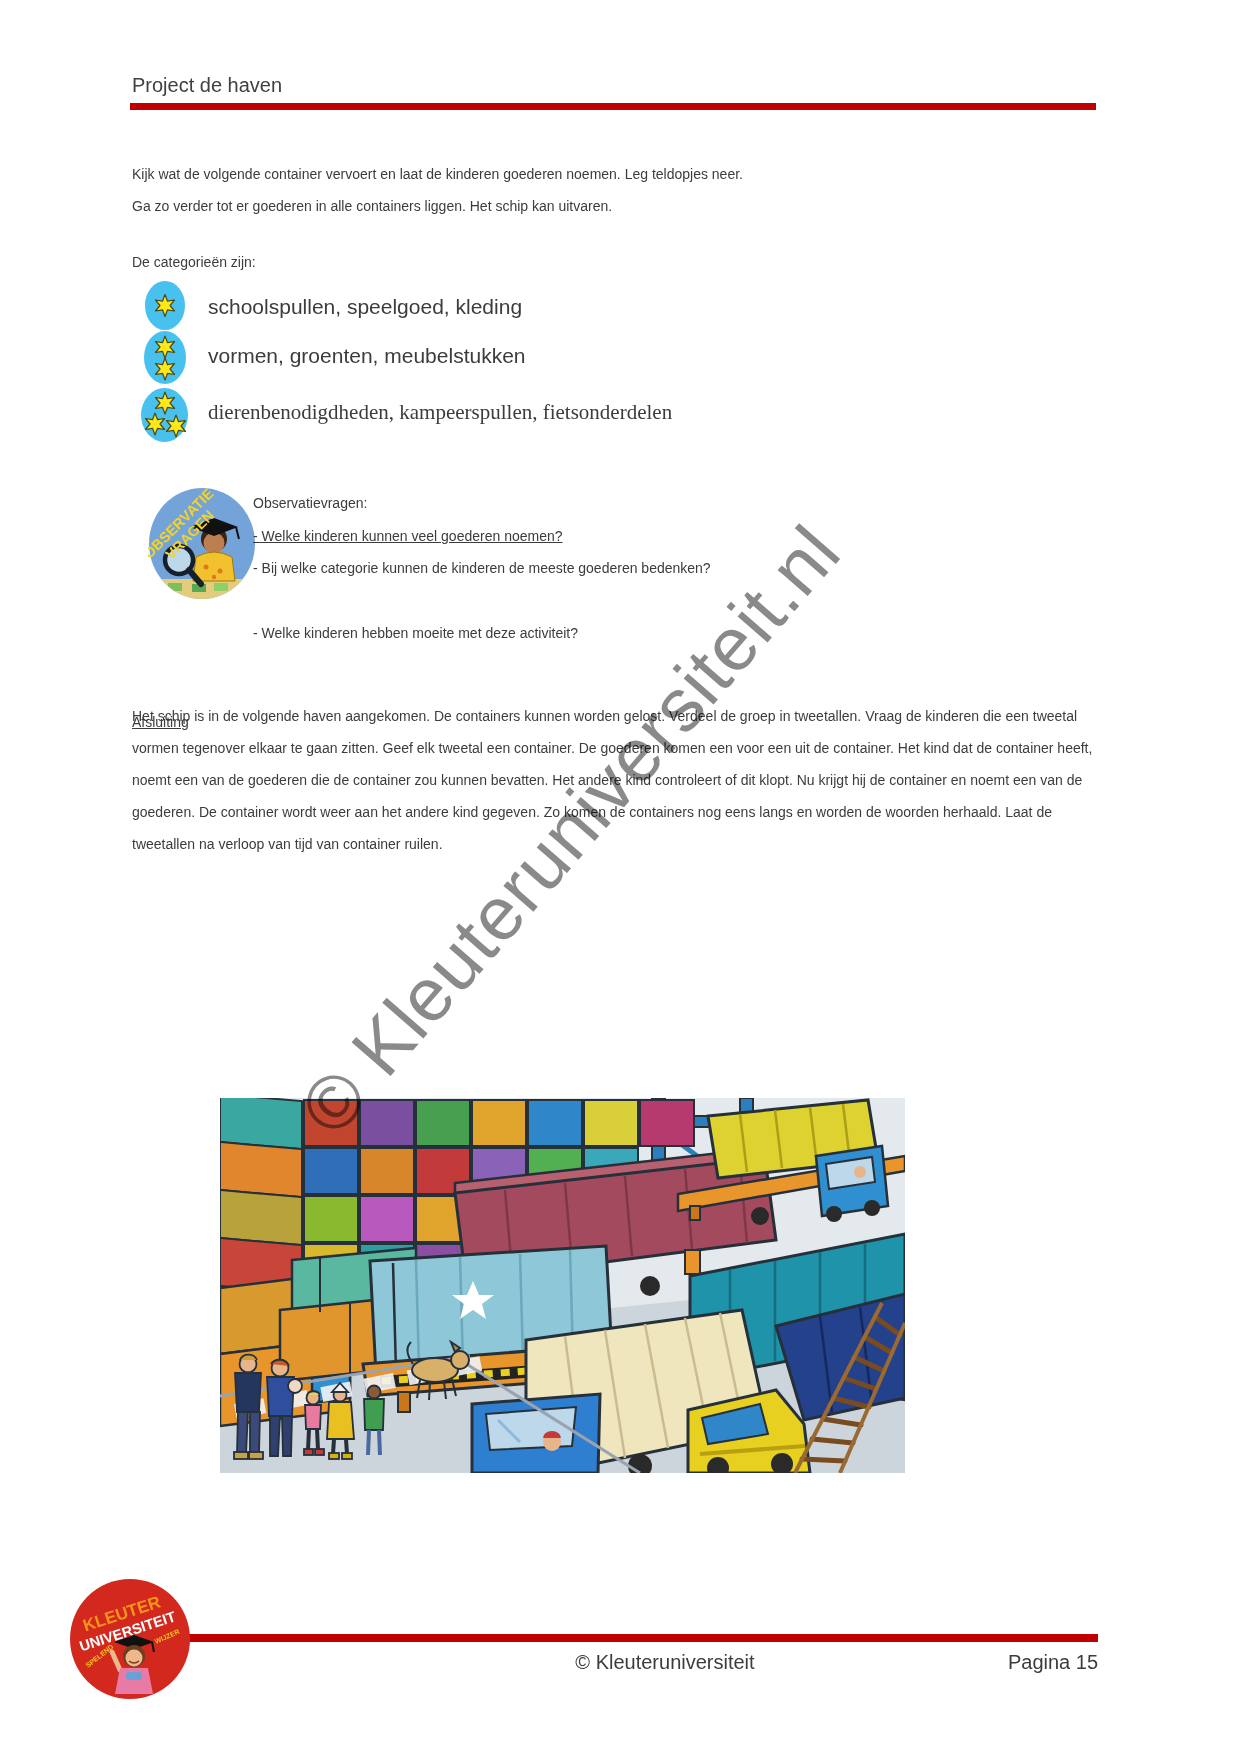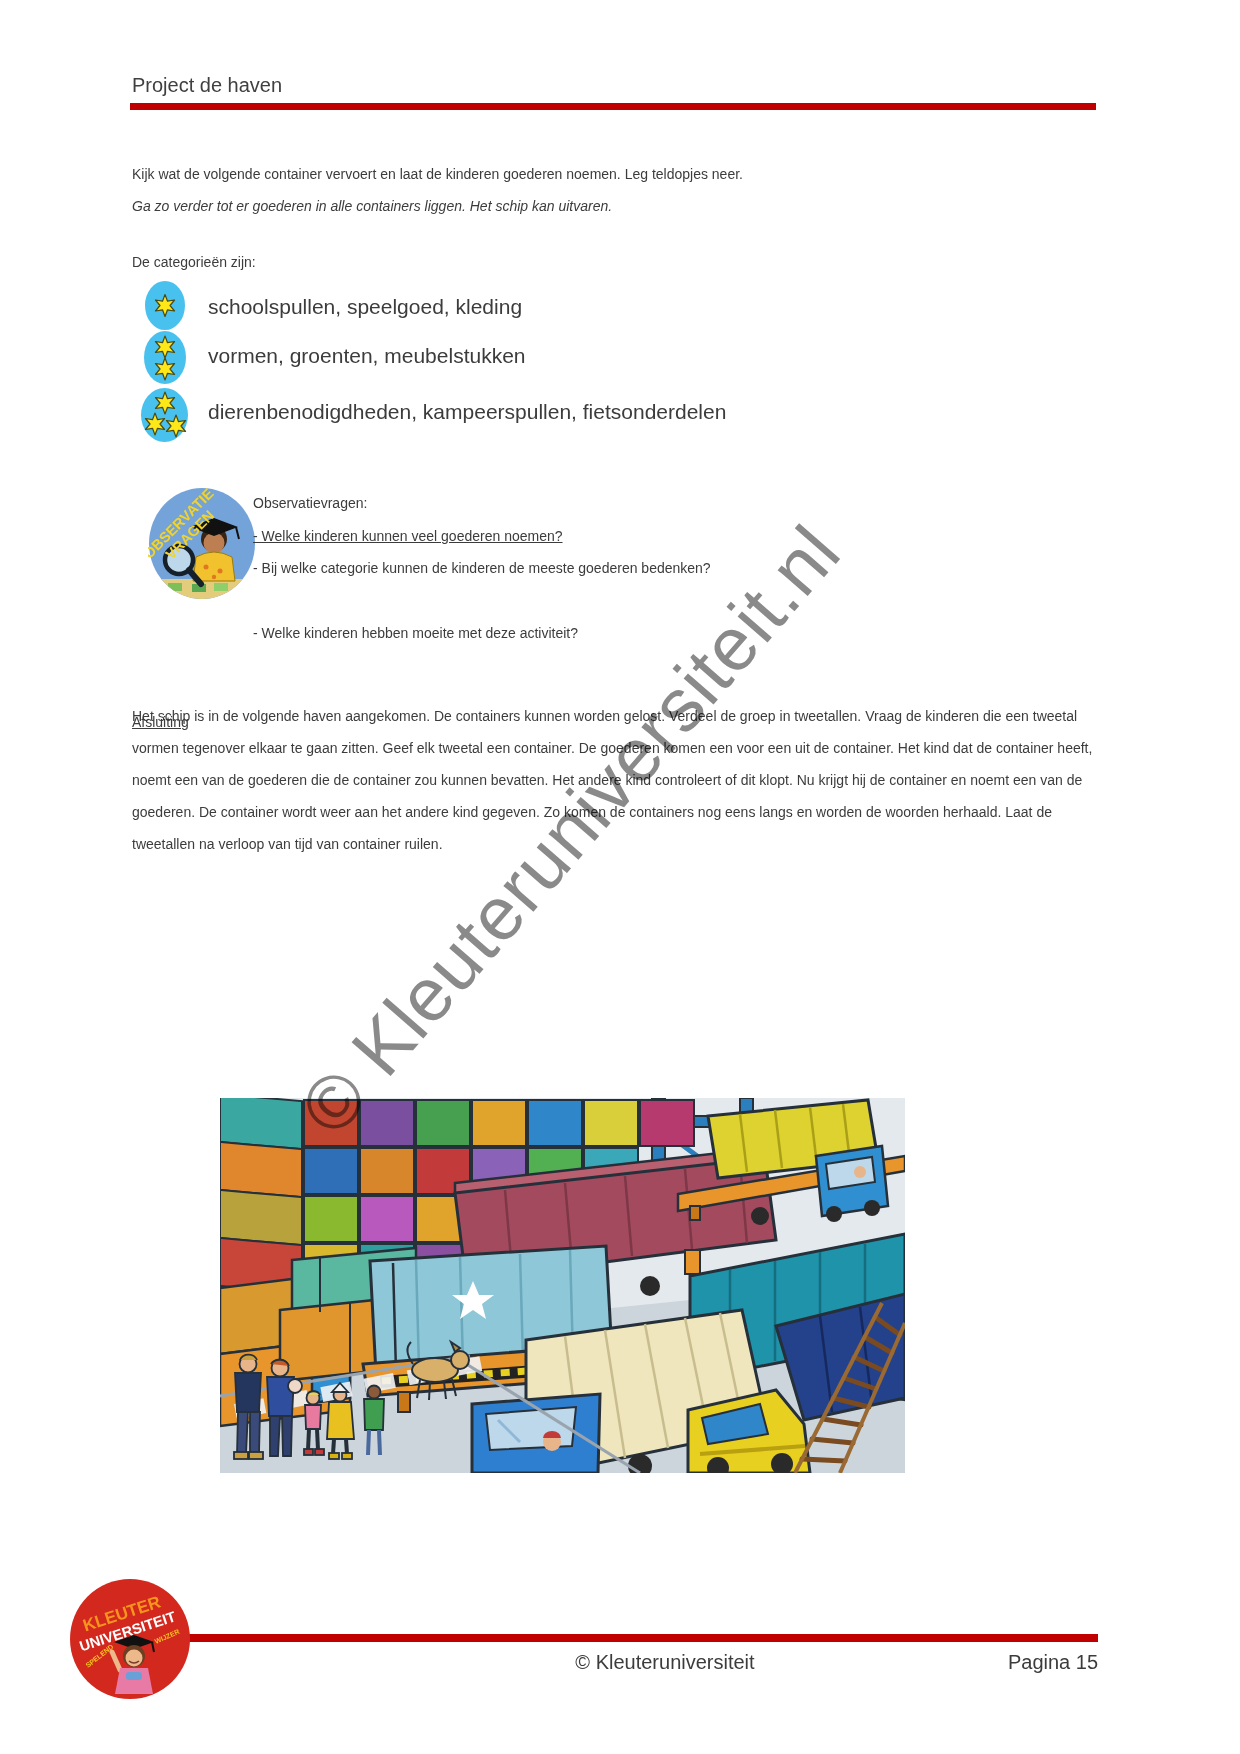--- a/index.html
+++ b/index.html
@@ -29,21 +29,21 @@
   <svg width="0" height="0" style="position:absolute" aria-hidden="true">
     <defs>
       <polygon id="star6" points="12,1 14.5,7.67 21.53,6.5 17,12 21.53,17.5 14.5,16.33 12,23 9.5,16.33 2.47,17.5 7,12 2.47,6.5 9.5,7.67" fill="#FFE81A" stroke="#4a4a10" stroke-width="1.2" stroke-linejoin="round"></polygon>
     </defs>
   </svg>
 
   <div class="abs title" style="left:132px;top:74px;">Project de haven</div>
   <div class="abs rule" style="left:130px;top:103px;width:966px;"></div>
 
   <div class="abs t nowrap" style="left:132px;top:158px;">Kijk wat de volgende container vervoert en laat de kinderen goederen noemen. Leg teldopjes neer.</div>
-  <div class="abs t nowrap" style="left:132px;top:190px;font-style:italic;">Ga zo verder tot er goederen in alle containers liggen. Het schip kan uitvaren.</div>
+  <div class="abs t nowrap" style="left:132px;top:190px;">Ga zo verder tot er goederen in alle containers liggen. Het schip kan uitvaren.</div>
 
   <div class="abs t" style="left:132px;top:246px;">De categorieën zijn:</div>
 
   <div class="abs" style="left:145px;top:281px;">
     <svg width="40" height="49" viewBox="0 0 40 49">
       <ellipse cx="20" cy="24.5" rx="20" ry="24.5" fill="#49C1EE"></ellipse>
       <use href="#star6" transform="translate(8,12.5)"></use>
     </svg>
   </div>
   <div class="abs catrow-label nowrap" style="left:208px;top:295px;">schoolspullen, speelgoed, kleding</div>
@@ -58,21 +58,21 @@
   <div class="abs catrow-label nowrap" style="left:208px;top:344px;">vormen, groenten, meubelstukken</div>
 
   <div class="abs" style="left:141px;top:388px;">
     <svg width="47" height="54" viewBox="0 0 47 54">
       <ellipse cx="23.5" cy="27" rx="23.5" ry="27" fill="#49C1EE"></ellipse>
       <use href="#star6" transform="translate(12,3)"></use>
       <use href="#star6" transform="translate(2,24)"></use>
       <use href="#star6" transform="translate(23,26)"></use>
     </svg>
   </div>
-  <div class="abs catrow-label nowrap" style="left:208px;top:400px;">dierenbenodigdheden, kampeerspullen, fietsonderdelen</div>
+  <div class="abs catrow-label nowrap" style="left:208px;top:400px;font-family:Liberation Serif, serif;">dierenbenodigdheden, kampeerspullen, fietsonderdelen</div>
 
   <div class="abs" style="left:148px;top:487px;">
     <svg width="108" height="113" viewBox="0 0 108 113">
       <defs>
           <clipPath id="obsClip">
             <ellipse cx="54" cy="56.5" rx="53" ry="55.5"></ellipse>
           </clipPath>
         </defs>
       <ellipse cx="54" cy="56.5" rx="53" ry="55.5" fill="#74A3D9"></ellipse>
       <g clip-path="url(#obsClip)">

